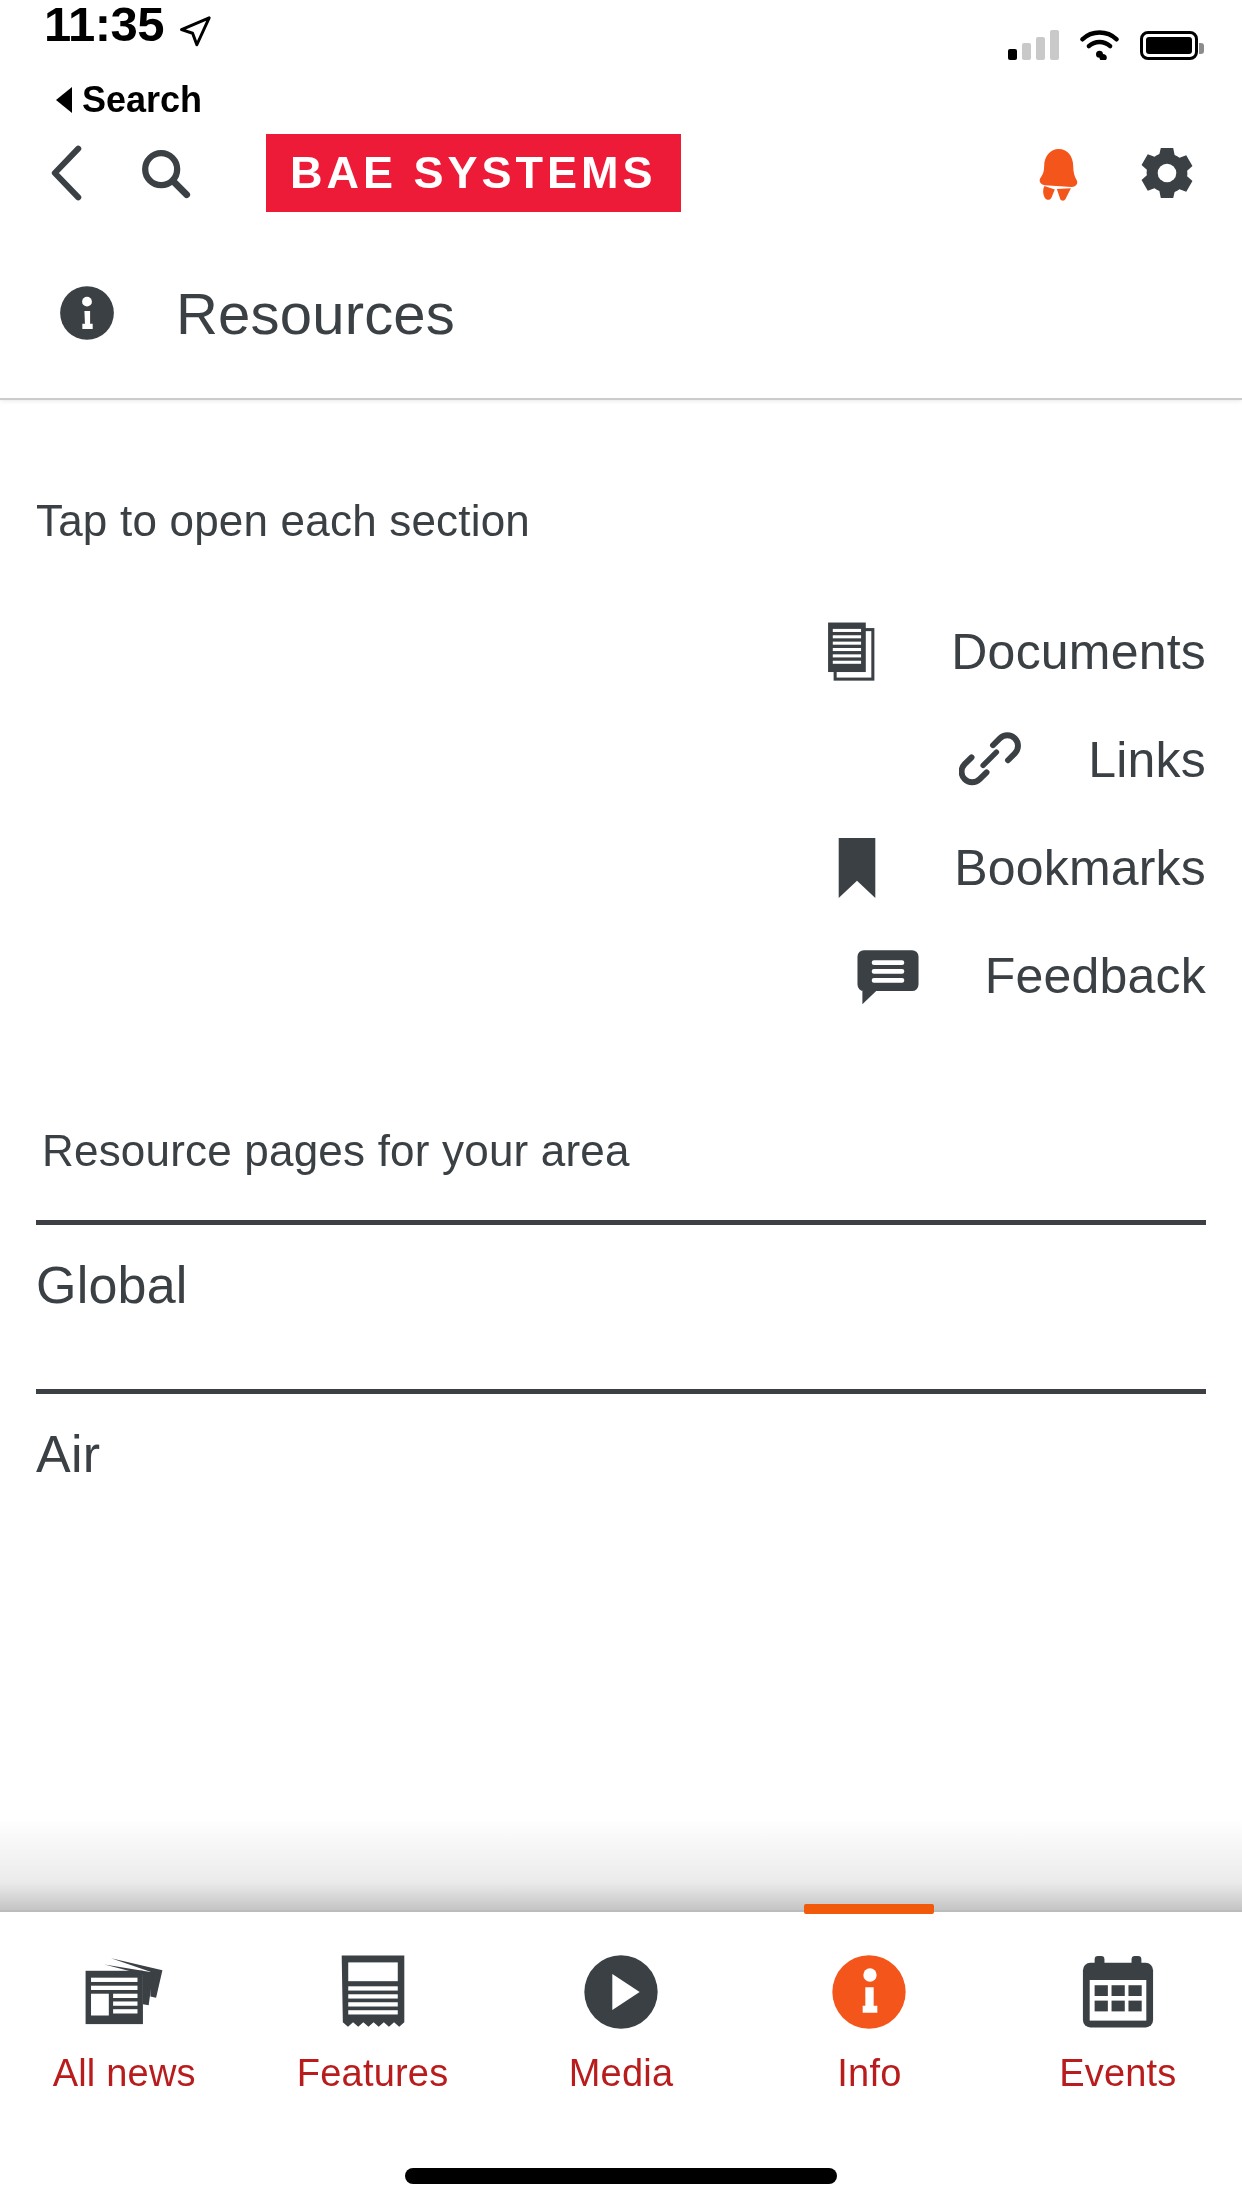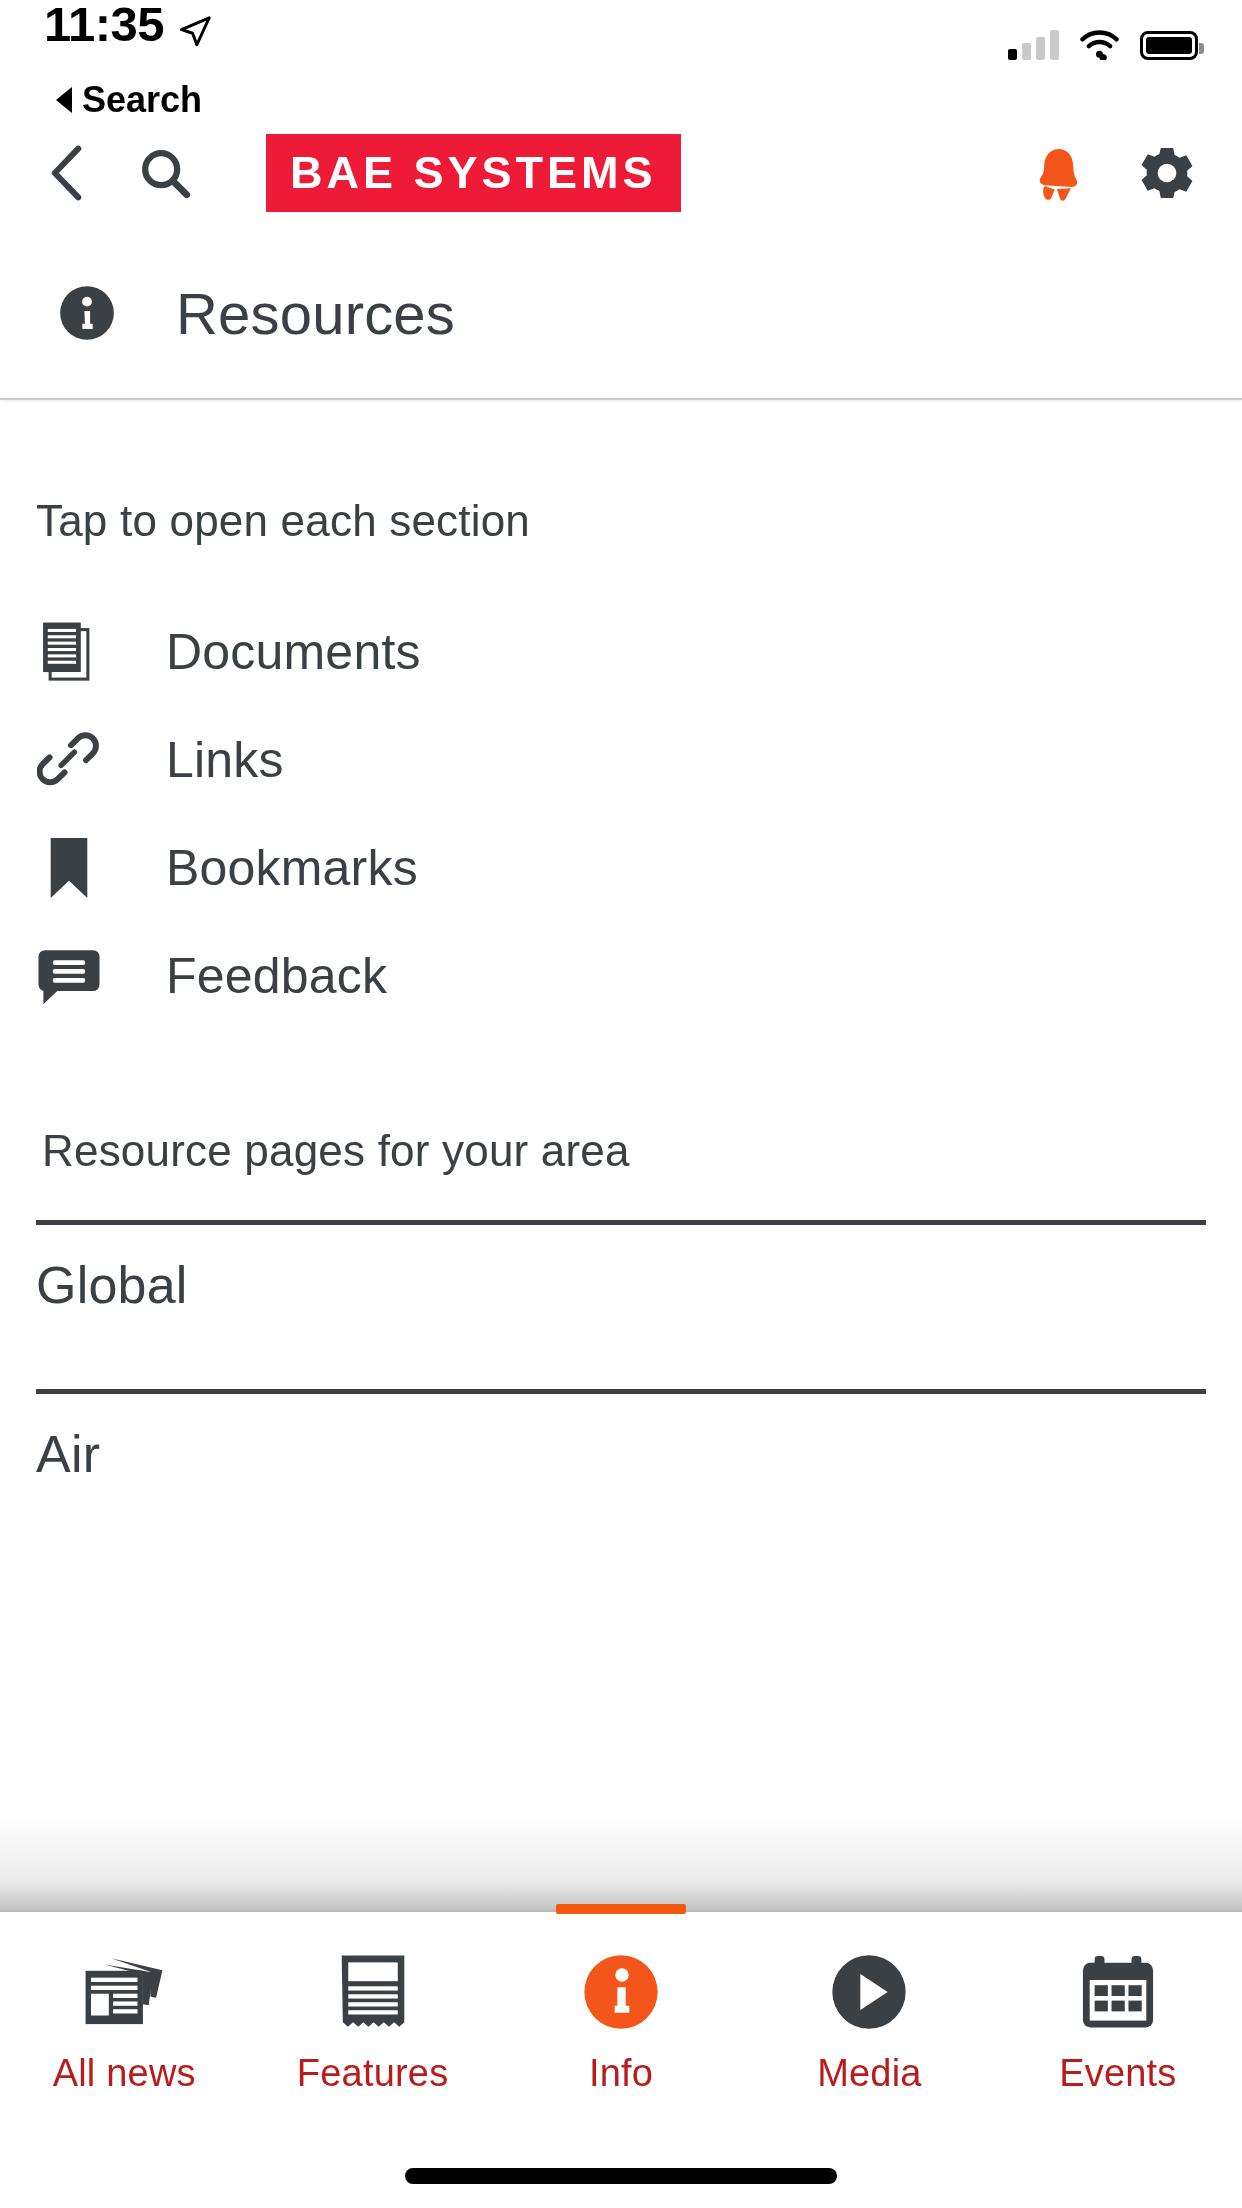--- a/index.html
+++ b/index.html
@@ -67,21 +67,21 @@
     position:relative; z-index:4;
   }
   .sec-icon { width:62px; height:62px; flex:0 0 62px; }
   .sec-title { font-size:58px; font-weight:400; color:#3b4044; margin-left:58px; letter-spacing:0.2px; }
 
   
   .body { flex:1 1 auto; position:relative; overflow:hidden; background:#fff; }
   .hint { font-size:44px; color:#3b4044; padding:62px 0 0 36px; letter-spacing:0.2px;margin-top:34px; }
 
   .menu { margin-top:52px; }
-  .menu-row { height:108px; display:flex; align-items:center; padding:0 36px; }
+  .menu-row { height:108px; display:flex; align-items:center; padding:0 36px;justify-content:flex-end; }
   .menu-ico { width:66px; flex:0 0 66px; display:flex; justify-content:center; align-items:center; }
   .menu-label { font-size:50px; color:#3b4044; margin-left:64px; letter-spacing:0.2px; }
 
   .area-title { font-size:44px; color:#3b4044; padding:96px 0 0 42px; letter-spacing:0.2px; }
   .rule { height:5px; background:#3c4044; margin:44px 36px 0 36px; }
   .area-row { padding:12px 36px; display:flex; align-items:center; height:120px; }
   .area-name { font-size:52px; color:#3b4044; letter-spacing:0.2px; }
   .fade {
     position:absolute; left:0; right:0; bottom:0; height:92px;
     background:linear-gradient(to bottom, rgba(255,255,255,0) 0%, rgba(233,233,233,0.92) 70%, rgba(196,196,196,1) 100%);
@@ -286,41 +286,41 @@
             <rect x="4.3" y="12" width="17.4" height="1.5"></rect>
             <rect x="4.3" y="14.8" width="17.4" height="1.5"></rect>
             <rect x="4.3" y="17.6" width="17.4" height="1.5"></rect>
             <rect x="4.3" y="20.4" width="17.4" height="1.5"></rect>
           </g>
         </svg>
       </div>
       <div class="tab-label">Features</div>
     </div>
 
+    <div class="tab">
+
+      <div class="tab-ico">
+        <svg width="80" height="80" viewBox="0 0 24 24">
+          <circle cx="12" cy="12" r="11" fill="#3b4044"></circle>
+          <path d="M9.4 6.6 L17.6 12 L9.4 17.4 Z" fill="#fff"></path>
+        </svg>
+      </div>
+      <div class="tab-label">Media</div>
+    </div>
+
     <div class="tab active">
       <div class="ind"></div>
       <div class="tab-ico">
         <svg width="80" height="80" viewBox="0 0 24 24">
           <circle cx="12" cy="12" r="11" fill="#F4551A"></circle>
           <circle cx="12.3" cy="6.9" r="2" fill="#fff"></circle>
           <path d="M10.9 10.6 h2.5 v5.5 h1.1 v2.1 h-4.4 v-2.1 h0.8 z" fill="#fff"></path>
         </svg>
       </div>
       <div class="tab-label">Info</div>
-    </div>
-
-    <div class="tab">
-
-      <div class="tab-ico">
-        <svg width="80" height="80" viewBox="0 0 24 24">
-          <circle cx="12" cy="12" r="11" fill="#3b4044"></circle>
-          <path d="M9.4 6.6 L17.6 12 L9.4 17.4 Z" fill="#fff"></path>
-        </svg>
-      </div>
-      <div class="tab-label">Media</div>
     </div>
 
     <div class="tab">
 
       <div class="tab-ico">
         <svg width="80" height="78" viewBox="0 0 26 25">
           <rect x="5.4" y="0.8" width="3.2" height="4.2" rx="1.1" fill="#3b4044"></rect>
           <rect x="17.4" y="0.8" width="3.2" height="4.2" rx="1.1" fill="#3b4044"></rect>
           <rect x="1.6" y="3" width="22.8" height="21" rx="2.4" fill="#3b4044"></rect>
           <rect x="3.8" y="8.6" width="18.4" height="13.2" fill="#fff"></rect>

